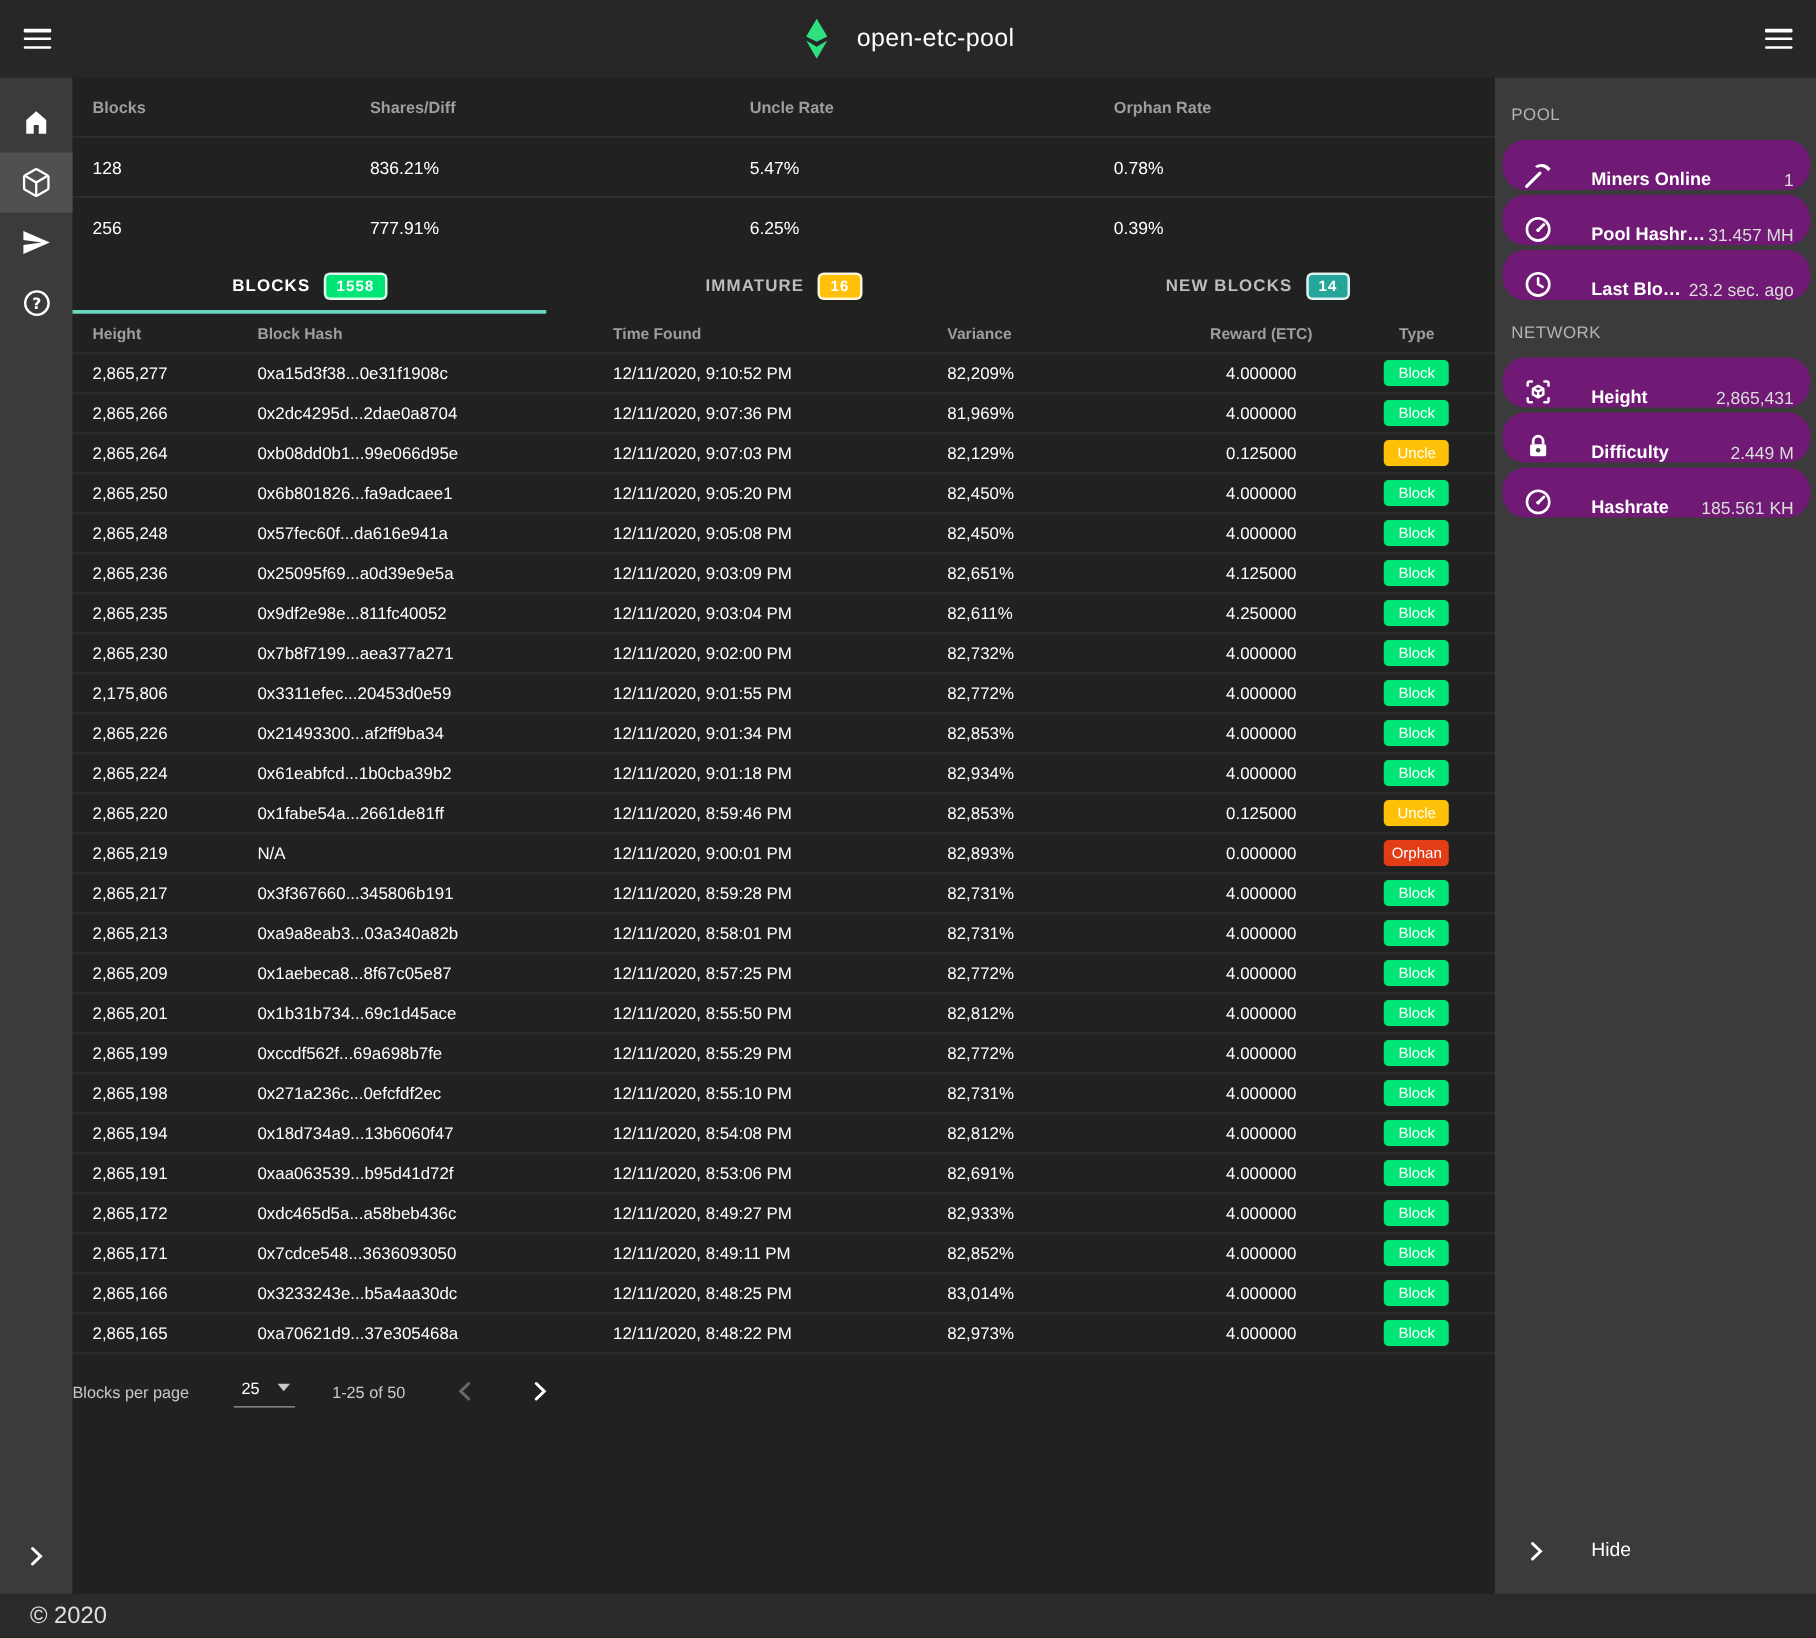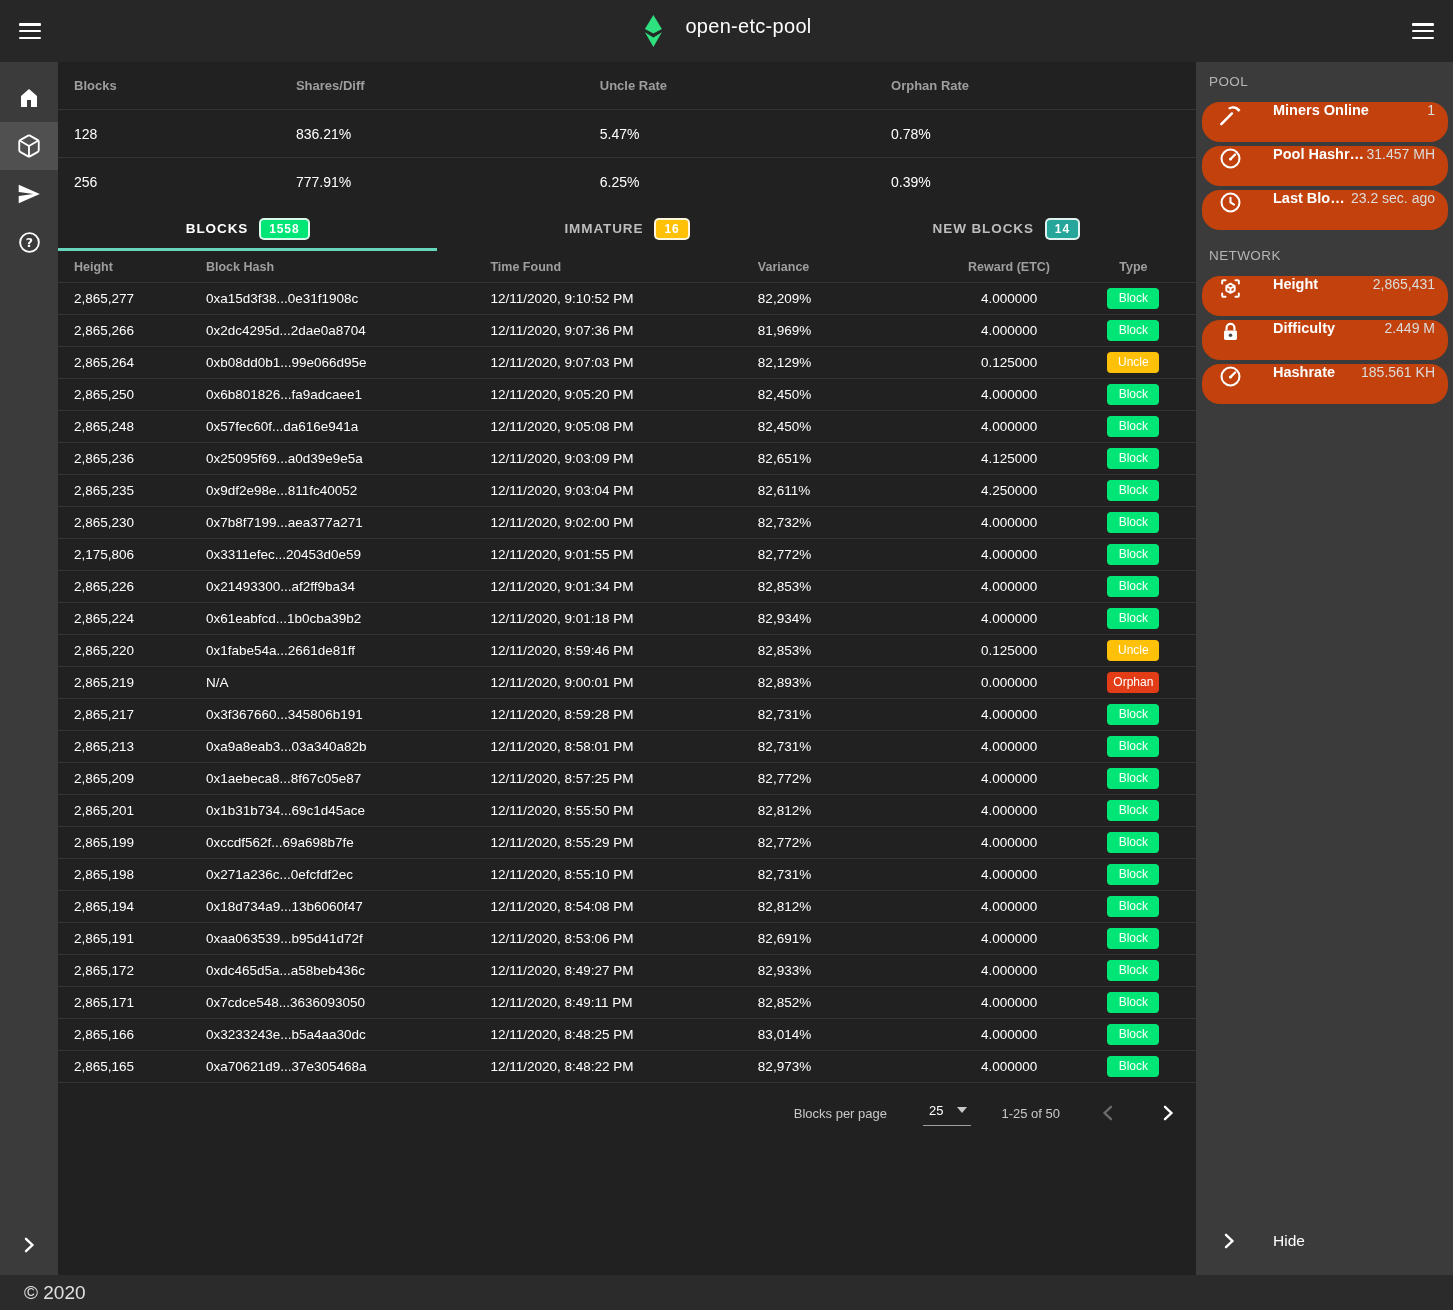--- a/index.html
+++ b/index.html
@@ -4,21 +4,21 @@
 <style>
   *{margin:0;padding:0;box-sizing:border-box}
   html,body{width:1453px;height:1310px;background:#212121;color:#fff;
     font-family:"Liberation Sans",sans-serif;overflow:hidden}
   
   .topbar{height:62px;background:#272727;display:flex;align-items:center;position:relative}
   .burger{width:22px;height:16px;display:flex;flex-direction:column;justify-content:space-between;cursor:pointer}
   .burger span{display:block;height:2.5px;background:#fff;border-radius:1px}
   .burger.left{margin-left:19px}
   .burger.right{position:absolute;right:19px}
-  .brand{position:absolute;left:50%;top:50%;transform:translate(-50%,-50%);display:flex;align-items:flex-start;gap:21px}
+  .brand{position:absolute;left:50%;top:50%;transform:translate(-50%,-50%);display:flex;align-items:center;gap:21px}
   .brand-title{font-size:20px;letter-spacing:.3px}
   
   .app{display:flex;height:1213px}
   .lsidebar{width:58px;background:#3b3b3b;position:relative;flex:none;padding-top:12px}
   .nav-item{height:48px;display:flex;align-items:center;justify-content:center;cursor:pointer}
   .nav-item.selected{background:#505050}
   .expand-btn{position:absolute;bottom:18px;left:0;width:58px;display:flex;justify-content:center;cursor:pointer}
   .main{flex:1;background:#212121;display:flex;flex-direction:column;min-width:0}
   
   .srow{display:flex;align-items:center;height:48px;border-bottom:1px solid #343434;font-size:14px}
@@ -40,34 +40,34 @@
   .td{overflow:hidden;text-overflow:ellipsis}
   .c-height{width:13%;padding-left:16px}
   .c-hash{width:25%}
   .c-time{width:23.5%}
   .c-var{width:17%}
   .c-reward{width:10.5%;text-align:center;padding-right:4px}
   .c-type{width:11%;text-align:center}
   .chip{display:inline-block;width:52px;line-height:21px;height:21px;border-radius:4px;
         font-size:12px;color:#fff;text-align:center;vertical-align:middle}
   
-  .pagination{height:60px;display:flex;align-items:center;justify-content:flex-end;
+  .pagination{height:60px;display:flex;align-items:center;
               padding-right:16px;font-size:13px;color:#c9c9c9}
   .pp-select{display:flex;align-items:center;gap:14px;margin-left:36px;border-bottom:1px solid #9e9e9e;
              padding:2px 4px 7px 6px;cursor:pointer;color:#fff}
   .caret{width:0;height:0;border-left:5px solid transparent;border-right:5px solid transparent;
          border-top:6px solid #c9c9c9}
   .pp-range{margin-left:30px}
   .pg-btn{margin-left:36px;cursor:pointer;display:flex;align-items:center}
   .pg-btn.disabled svg path{stroke:#6a6a6a}
   
-  .rsidebar{width:257px;background:#3b3b3b;flex:none;position:relative;padding-top:12px}
+  .rsidebar{width:257px;background:#3b3b3b;flex:none;position:relative;padding-top:22px}
   .section-title{color:#b5b5b5;font-size:13.5px;letter-spacing:.4px;padding:0 0 13px 13px}
-  .panel-item{height:40px;margin:0 5px 4px 6px;background:#c2410c;border-radius:18px;
-              display:flex;align-items:flex-start;padding:0 13px 0 16px}
+  .panel-item{height:40px;margin:0 5px 4px 6px;background:#701a75;border-radius:18px;
+              display:flex;align-items:flex-end;padding:0 13px 0 16px}
   .panel-item .pi-label{margin-left:30px;font-weight:bold;font-size:14.5px;flex:1;
               white-space:nowrap;overflow:hidden;text-overflow:ellipsis}
   .panel-item .pi-value{color:#dcdcdc;font-size:14px;white-space:nowrap}
   .net-gap{height:14px}
   .hide-row{position:absolute;bottom:12px;left:0;width:100%;height:44px;display:flex;
             align-items:center;padding-left:21px;cursor:pointer}
   .hide-row .hide-label{margin-left:32px;font-size:15.5px}
   
   .footer{height:35px;background:#2b2b2b;display:flex;align-items:center;
           padding-left:24px;font-size:19px;color:#e0e0e0}

